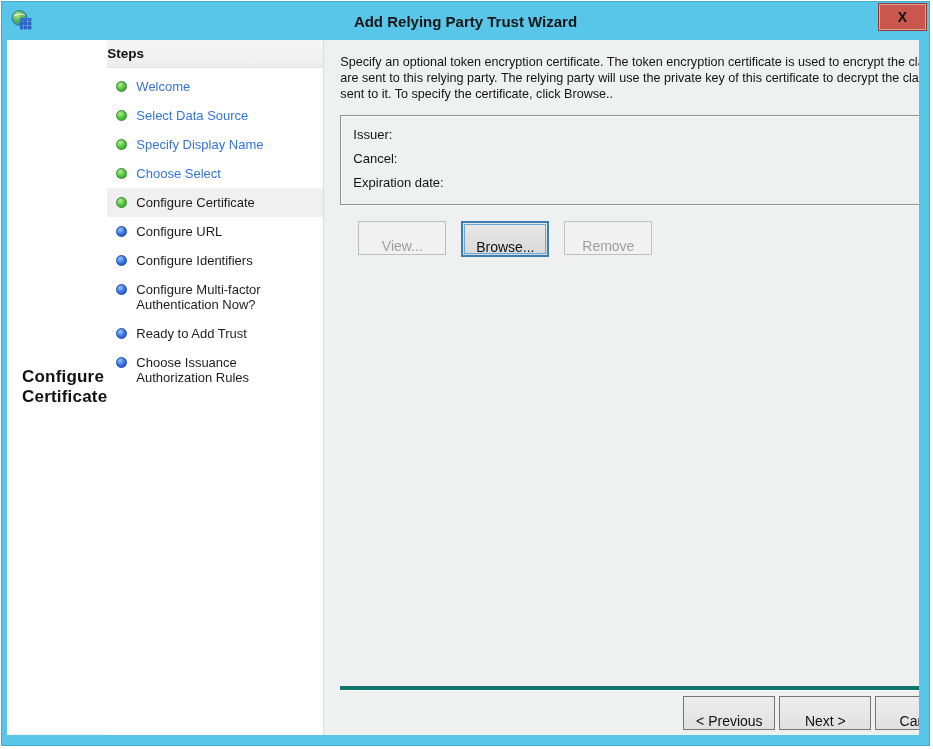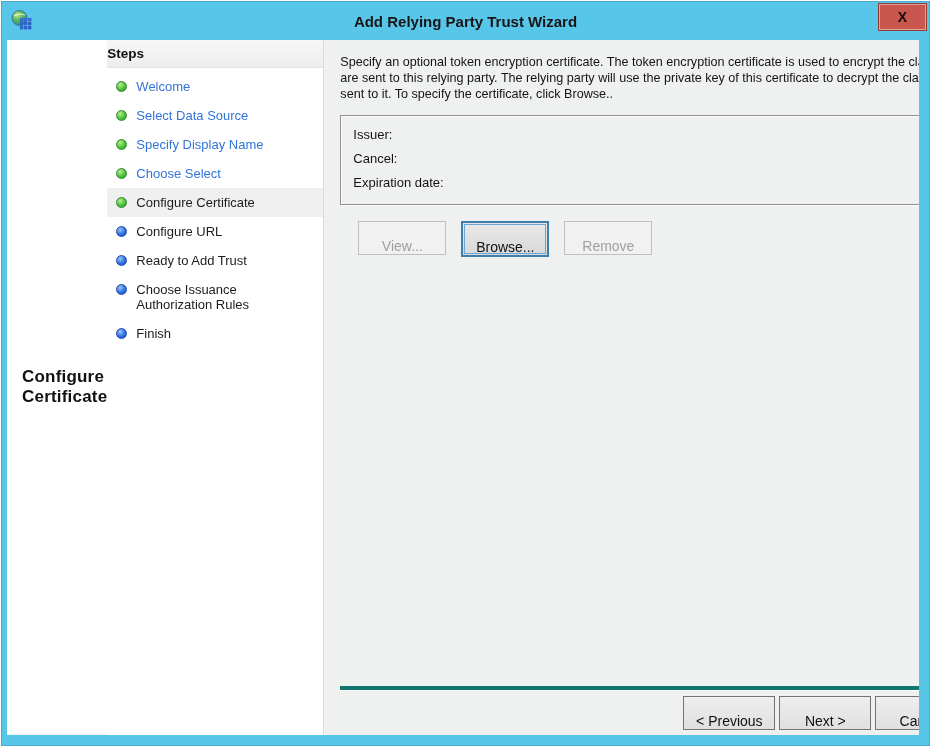--- a/index.html
+++ b/index.html
@@ -174,29 +174,33 @@
           <li class="step current">
             <span class="dot done"></span>
             <span class="step-label">Configure Certificate</span>
           </li>
           <li class="step">
             <span class="dot todo"></span>
             <span class="step-label">Configure URL</span>
           </li>
           <li class="step">
             <span class="dot todo"></span>
+            <span class="step-label">Configure Identifiers</span>
+          </li>
+          <li class="step">
+            <span class="dot todo"></span>
+            <span class="step-label">Configure Multi-factor Authentication Now?</span>
+          </li>
+          <li class="step">
+            <span class="dot todo"></span>
             <span class="step-label">Ready to Add Trust</span>
           </li>
           <li class="step">
             <span class="dot todo"></span>
             <span class="step-label">Choose Issuance Authorization Rules</span>
-          </li>
-          <li class="step">
-            <span class="dot todo"></span>
-            <span class="step-label">Finish</span>
           </li>
         </ul>
       </aside>
 
       <main class="main">
         <p class="desc">Specify an optional token encryption certificate.  The token encryption certificate is used to encrypt the claims that are sent to this relying party.  The relying party will use the private key of this certificate to decrypt the claims that are sent to it.  To specify the certificate, click Browse..</p>
 
         <div class="cert-box">
           <div class="cert-row">
             <span>Issuer:</span>

